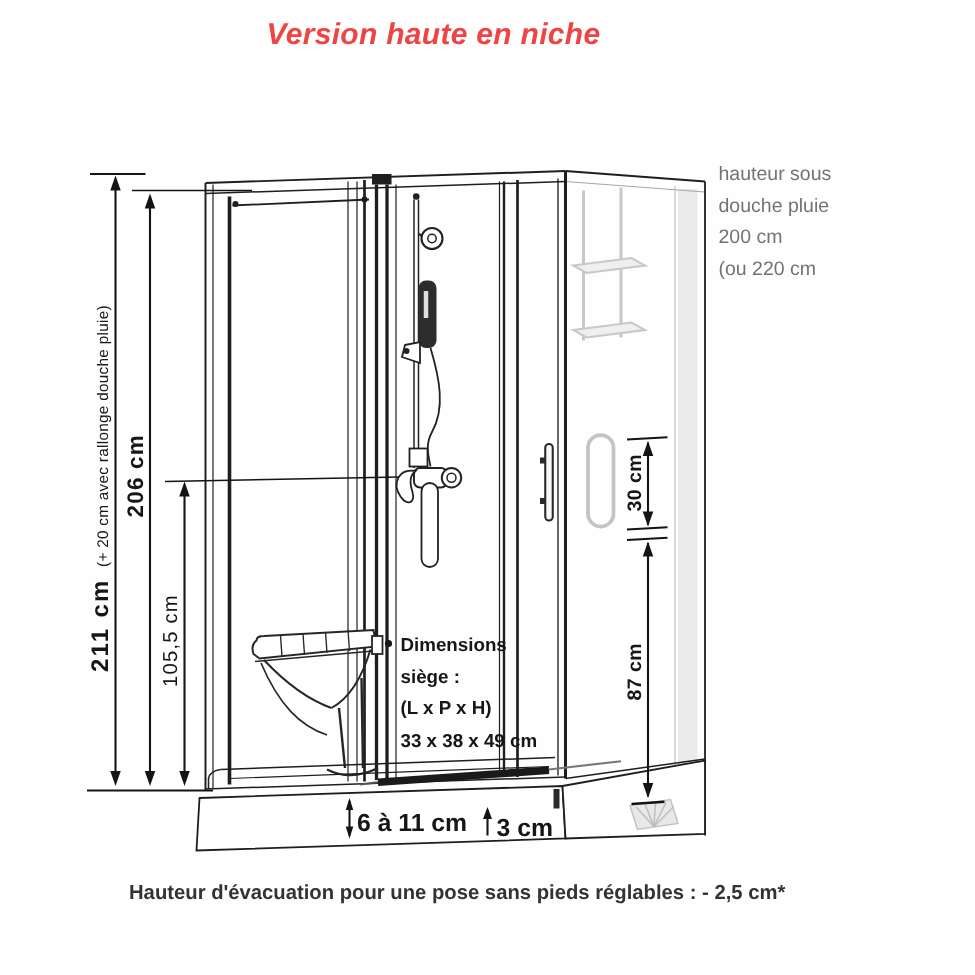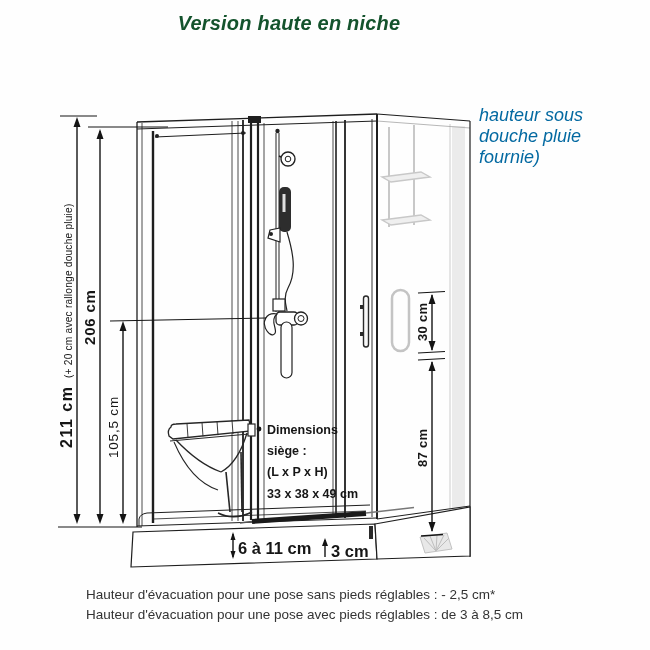--- a/index.html
+++ b/index.html
@@ -5,43 +5,44 @@
   html,body{margin:0;padding:0;}
   body{
     width:650px;height:650px;position:relative;overflow:hidden;
     background:#fefefe;
     font-family:"Liberation Sans", sans-serif;
   }
   .page-title{
     position:absolute;left:0;top:12px;width:578px;
     text-align:center;
     font-size:20px;font-weight:bold;font-style:italic;
-    color:#14532d;letter-spacing:.2px;
+    color:#ef4444;letter-spacing:.2px;
   }
   .side-note{
     position:absolute;left:479px;top:105px;width:118px;
-    font-size:18px;line-height:21px;color:#0369a1;font-style:italic;
+    font-size:13px;line-height:21px;color:#737373;
   }
   .footnotes{
     position:absolute;left:86px;top:585px;
     font-size:13.5px;line-height:19.5px;color:#333;
   }
-  .footnotes div{white-space:nowrap;}
+  .footnotes div{white-space:nowrap;font-weight:bold;}
   svg text{fill:#161616;}
   .diagram-svg{position:absolute;left:0;top:0;}
 </style>
 </head>
 <body>
 
 <div class="page-title">Version haute en niche</div>
 
 <div class="side-note">
   <div>hauteur sous</div>
   <div>douche pluie</div>
-  <div>fournie)</div>
+  <div>200 cm</div>
+  <div>(ou 220 cm</div>
 </div>
 
 <svg class="diagram-svg" width="650" height="650" viewBox="0 0 650 650">
 
   <g stroke="#1e1e1e" fill="none">
     <rect x="452" y="126" width="13" height="408" fill="#ebebeb" stroke="none"></rect>
     <line x1="450" y1="124" x2="450" y2="535" stroke="#cccccc" stroke-width="1"></line>
     <line x1="377" y1="121" x2="470" y2="128" stroke="#a5a5a5" stroke-width="0.8"></line>
     <line x1="377" y1="114" x2="470" y2="121" stroke-width="1.2"></line>
     <line x1="470" y1="121" x2="470" y2="557" stroke-width="1.2"></line>
@@ -204,14 +205,13 @@
     <circle cx="259" cy="429" r="2.4" fill="#161616"></circle>
     <text x="267" y="434" font-size="12.5" font-weight="bold">Dimensions</text>
     <text x="267" y="455" font-size="12.5" font-weight="bold">siège :</text>
     <text x="267" y="476" font-size="12.5" font-weight="bold">(L x P x H)</text>
     <text x="267" y="498" font-size="12.5" font-weight="bold">33 x 38 x 49 cm</text>
   </g>
 </svg>
 
 <div class="footnotes">
   <div>Hauteur d'évacuation pour une pose sans pieds réglables : - 2,5 cm*</div>
-  <div>Hauteur d'évacuation pour une pose avec pieds réglables : de 3 à 8,5 cm</div>
 </div>
 
 </body></html>

